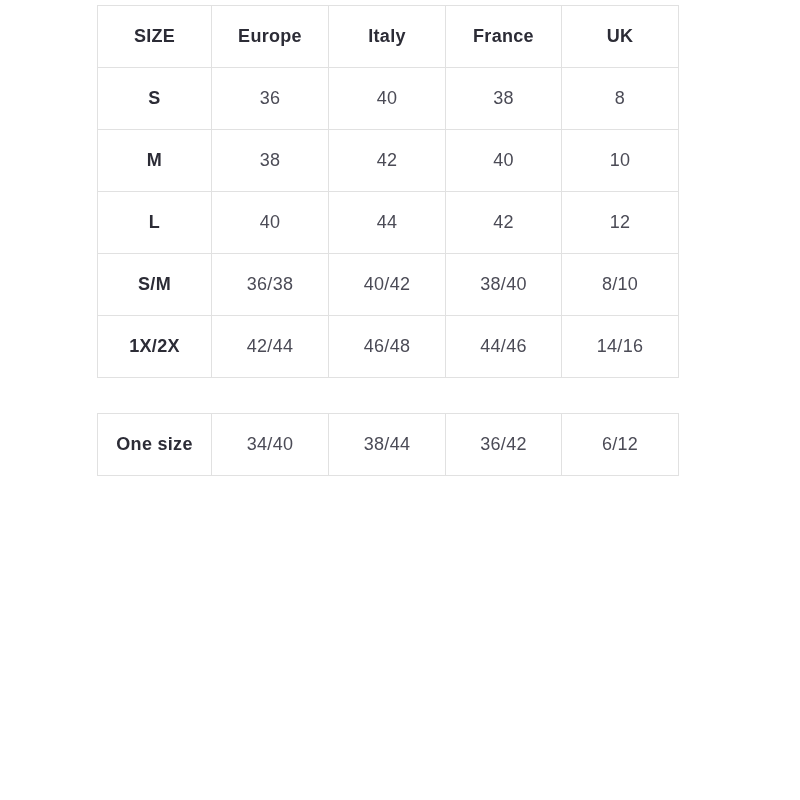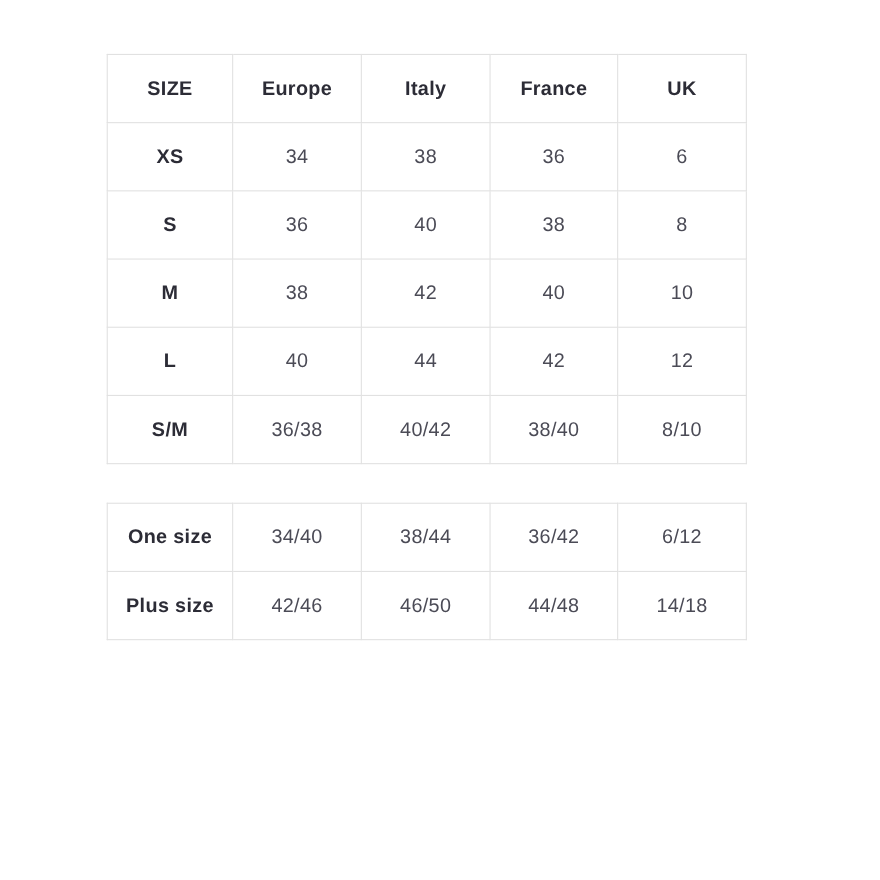--- a/index.html
+++ b/index.html
@@ -21,21 +21,20 @@
     position: absolute;
     left: 97px;
     top: 5px;
     width: 581px;
   }
   table {
     border-collapse: collapse;
     width: 581px;
     table-layout: fixed;
     background: #ffffff;
-    margin-top: 44px;
   }
   table.special {
     margin-top: 35px;
     border-radius: 12px;
   }
   col.c-size   { width: 114px; }
   col.c-europe { width: 117px; }
   col.c-italy  { width: 117px; }
   col.c-france { width: 116px; }
   col.c-uk     { width: 117px; }
@@ -79,27 +78,20 @@
         <tr>
             <th>SIZE</th>
             <th>Europe</th>
             <th>Italy</th>
             <th>France</th>
             <th>UK</th>
           </tr>
       </thead>
       <tbody>
           <tr>
-            <th>XS</th>
-            <td>34</td>
-            <td>38</td>
-            <td>36</td>
-            <td>6</td>
-          </tr>
-          <tr>
             <th>S</th>
             <td>36</td>
             <td>40</td>
             <td>38</td>
             <td>8</td>
           </tr>
           <tr>
             <th>M</th>
             <td>38</td>
             <td>42</td>
@@ -113,43 +105,43 @@
             <td>42</td>
             <td>12</td>
           </tr>
           <tr>
             <th>S/M</th>
             <td>36/38</td>
             <td>40/42</td>
             <td>38/40</td>
             <td>8/10</td>
           </tr>
+          <tr>
+            <th>1X/2X</th>
+            <td>42/44</td>
+            <td>46/48</td>
+            <td>44/46</td>
+            <td>14/16</td>
+          </tr>
         </tbody>
     </table>
 
     <table class="special">
       <colgroup>
         <col class="c-size">
           <col class="c-europe">
           <col class="c-italy">
           <col class="c-france">
           <col class="c-uk">
       </colgroup>
       <tbody>
           <tr>
             <th>One size</th>
             <td>34/40</td>
             <td>38/44</td>
             <td>36/42</td>
             <td>6/12</td>
           </tr>
-          <tr>
-            <th>Plus size</th>
-            <td>42/46</td>
-            <td>46/50</td>
-            <td>44/48</td>
-            <td>14/18</td>
-          </tr>
         </tbody>
     </table>
 
   </div>
 </div>
 
 </body></html>

